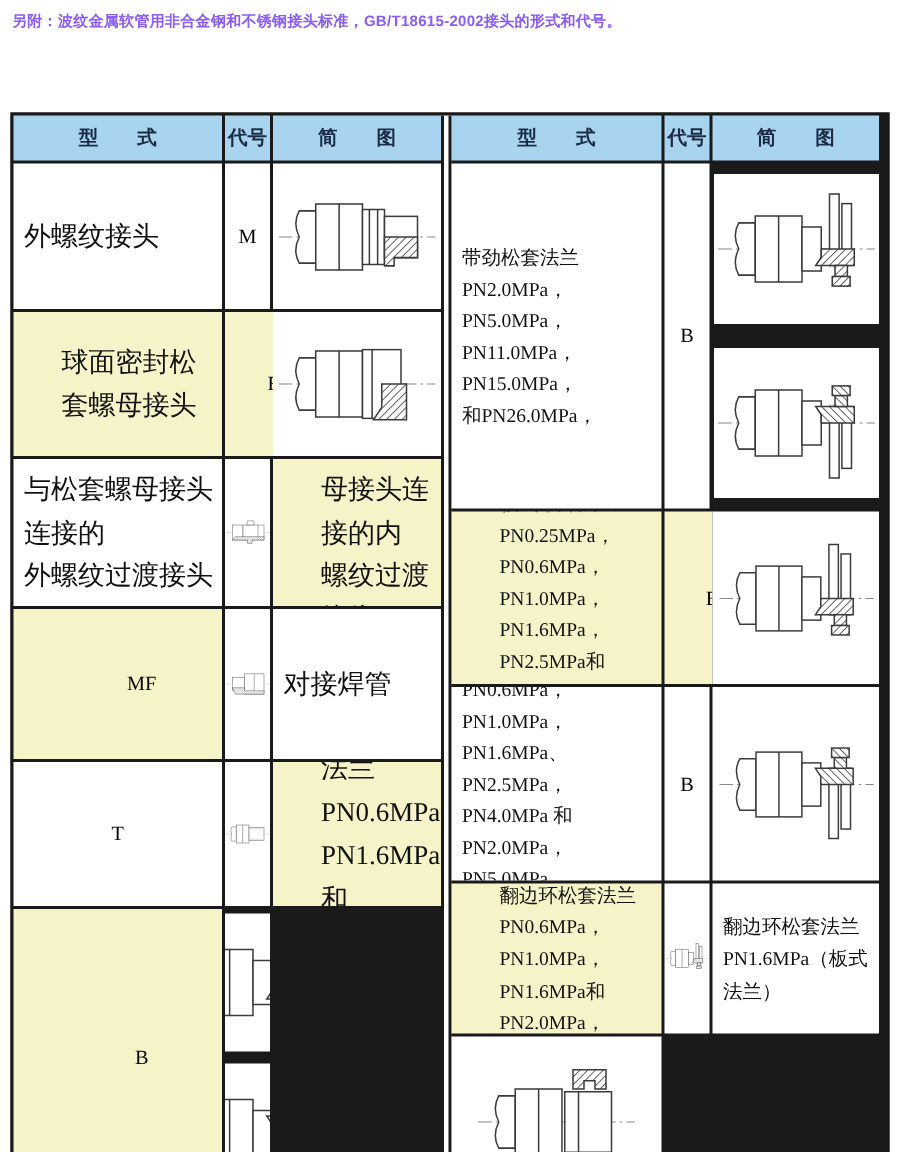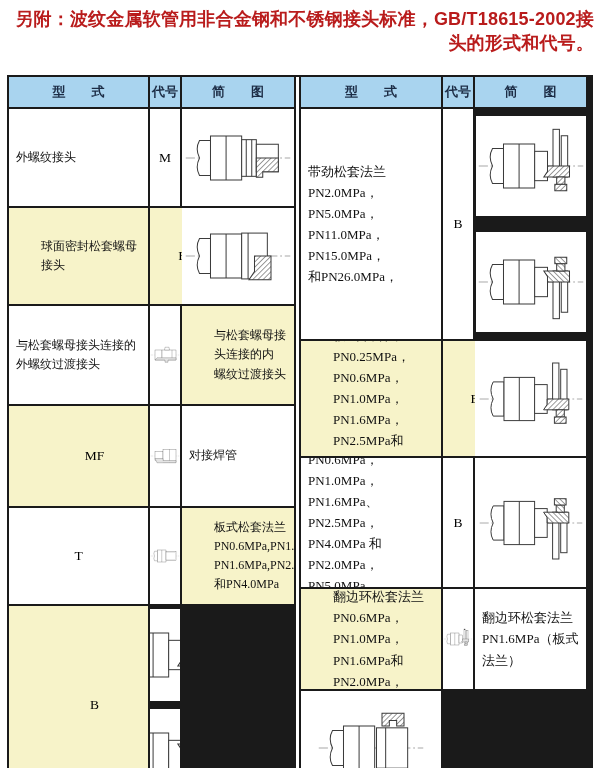--- a/index.html
+++ b/index.html
@@ -1,33 +1,33 @@
 <!DOCTYPE html>
 <html><head>
 <meta charset="utf-8">
 <style>
   html,body{margin:0;padding:0;background:#fff;}
   .page{position:relative;width:600px;height:768px;background:#fff;overflow:hidden;
         font-family:"Liberation Sans", sans-serif;color:#111;}
-  .doc-title{position:absolute;left:8px;top:7px;width:586px;font-size:18px;
-             font-weight:bold;color:#b91c1c;letter-spacing:0.2px;text-align:right;}
+  .doc-title{position:absolute;left:8px;top:7px;width:586px;font-size:10px;
+             font-weight:bold;color:#8b5cf6;letter-spacing:0.2px;}
   .tbl{position:absolute;left:7px;top:33px;width:582px;height:727px;
        border:2px solid #1a1a1a;display:flex;background:#1a1a1a;margin-top:42px;}
   .half{display:grid;background:#1a1a1a;gap:2px;}
   .half.left{grid-template-columns:139px 30px 112px;
              grid-template-rows:30px 97px 96px 98px 100px 96px 198px;}
   .half.right{grid-template-columns:140px 30px 111px;
               grid-template-rows:30px 230px 115px 129px 100px 113px;}
   .mid-divider{width:3px;background:#fff;border-left:2px solid #1a1a1a;border-right:2px solid #1a1a1a;}
   .cell{background:#fff;overflow:hidden;}
   .cell.hl{background:#f7f3c9;padding-left:32px;}
   .hcell{background:#a9d4ef;display:flex;align-items:center;justify-content:center;
          font-weight:bold;font-size:13px;color:#1c2c45;}
   .type-label{display:flex;flex-direction:column;justify-content:center;
-              padding:4px 4px 4px 7px;font-size:12px;line-height:1.6;
+              padding:4px 4px 4px 7px;font-size:18px;line-height:1.6;
               white-space:pre-line;font-family:"Liberation Serif", serif;}
   .half.right .type-label{font-size:13px;line-height:1.62;}
   .code{display:flex;align-items:center;justify-content:center;
         font-family:"Liberation Serif", serif;font-size:13.5px;color:#000;}
   .diag{display:flex;align-items:center;justify-content:center;}
   .diag.split{display:grid;grid-template-rows:1fr 1fr;gap:2px;background:#1a1a1a;padding:0;}
   .diag.split .sub{background:#fff;display:flex;align-items:center;justify-content:center;}
   svg.dg{display:block;}
 </style>
 </head>

